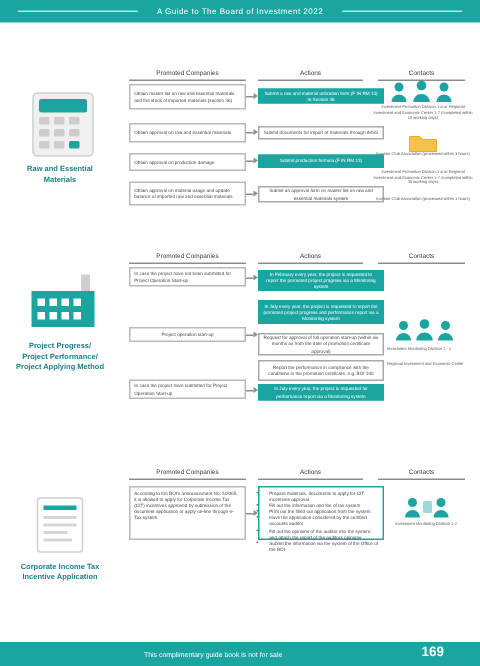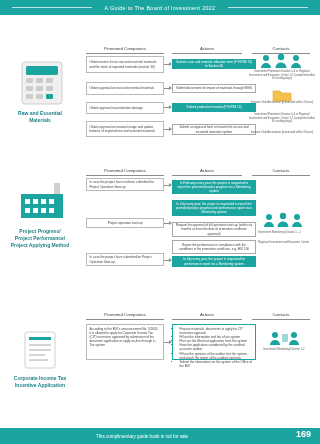--- a/index.html
+++ b/index.html
@@ -30,21 +30,21 @@
 
   
   .footer{
     position:absolute;bottom:0;left:0;width:320px;height:16px;
     background:#1aa5a0;display:flex;align-items:center;
   }
   .footer .ftxt{
     color:#ffffff;font-size:4.6px;margin-left:96px;white-space:nowrap;
   }
   .footer .pg{
-    position:absolute;right:9px;top:1px;color:#ffffff;font-size:9px;font-weight:bold;
+    position:absolute;right:24px;top:1px;color:#ffffff;font-size:9px;font-weight:bold;
   }
 
   
   .colhead{
     position:absolute;font-size:4.3px;color:#3a3a3a;text-align:center;
   }
   .colhead .bar{
     height:.8px;background:#8c8c8c;margin-top:1.5px;width:100%;
   }
 

